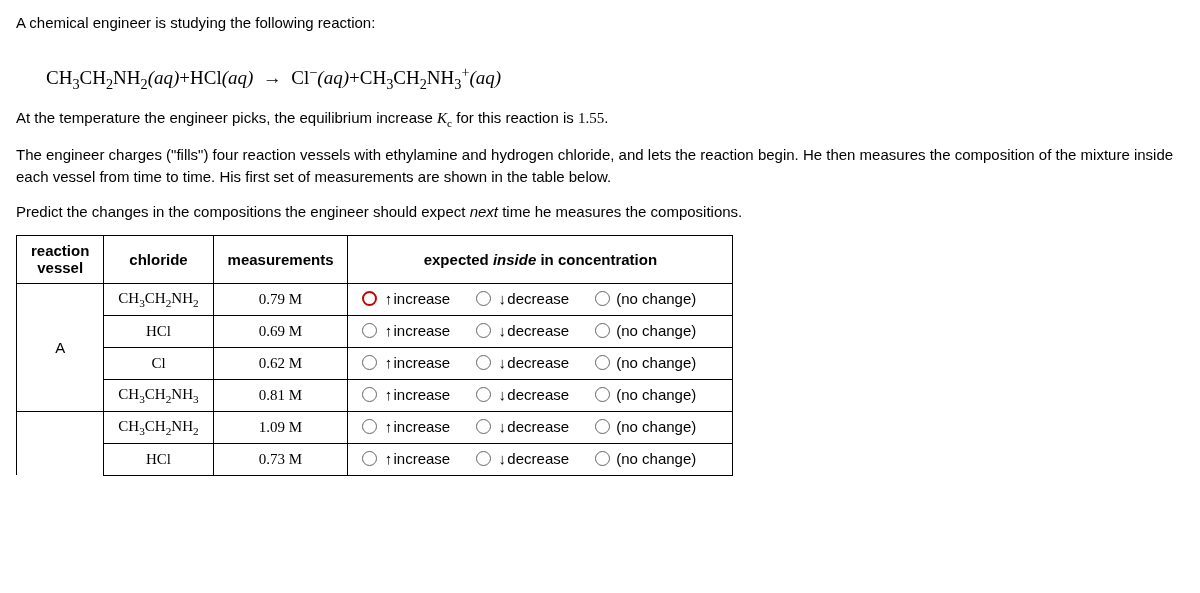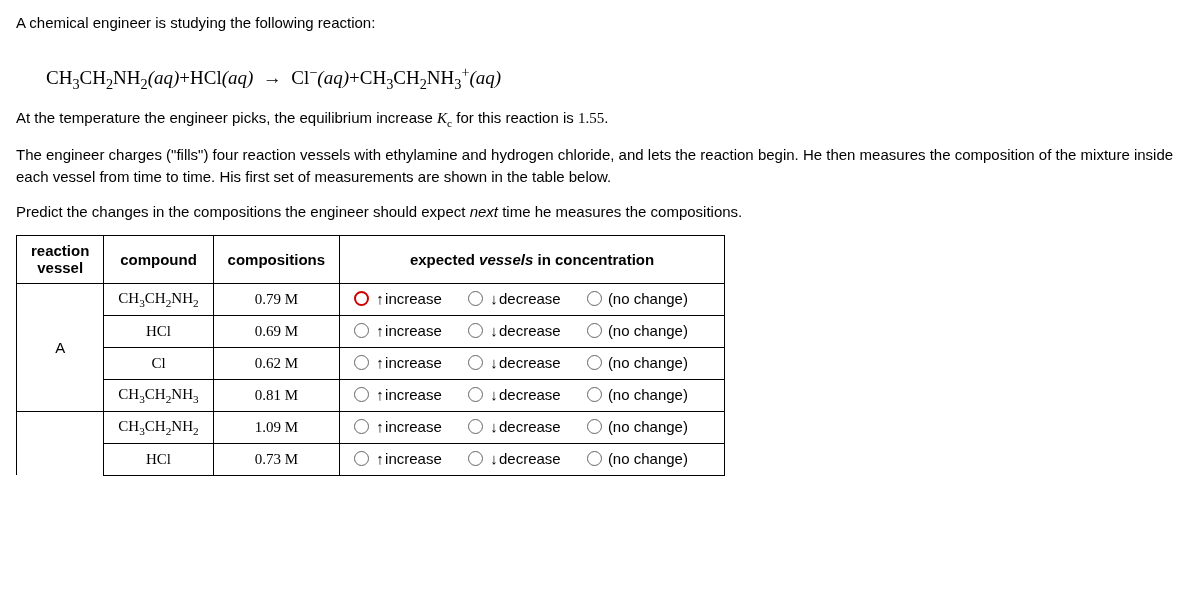--- a/index.html
+++ b/index.html
@@ -113,23 +113,23 @@
 
 <div class="question-text">
   <span>Predict the changes in the compositions the engineer should expect </span><i>next</i><span> time he measures the compositions.</span>
 </div>
 
 <div class="cut-bottom" style="height:290px;">
 <table class="reaction-table">
   <thead>
     <tr>
       <th style="line-height:1.15;"><span>reaction<br>vessel</span></th>
-      <th>compound</th>
-      <th>compositions</th>
-      <th>expected <i>vessels</i> in concentration</th>
+      <th>chloride</th>
+      <th>measurements</th>
+      <th>expected <i>inside</i> in concentration</th>
     </tr>
   </thead>
   <tbody id="table-body">
         <tr>
           <td class="vessel-cell" rowspan="4">A</td>
           <td class="compound-cell">CH<span class="sub">3</span>CH<span class="sub">2</span>NH<span class="sub">2</span></td>
           <td class="conc-cell">0.79 M</td>
           <td class="change-cell">
     <span class="radio-group">
     <span class="radio-circle focus"></span>

